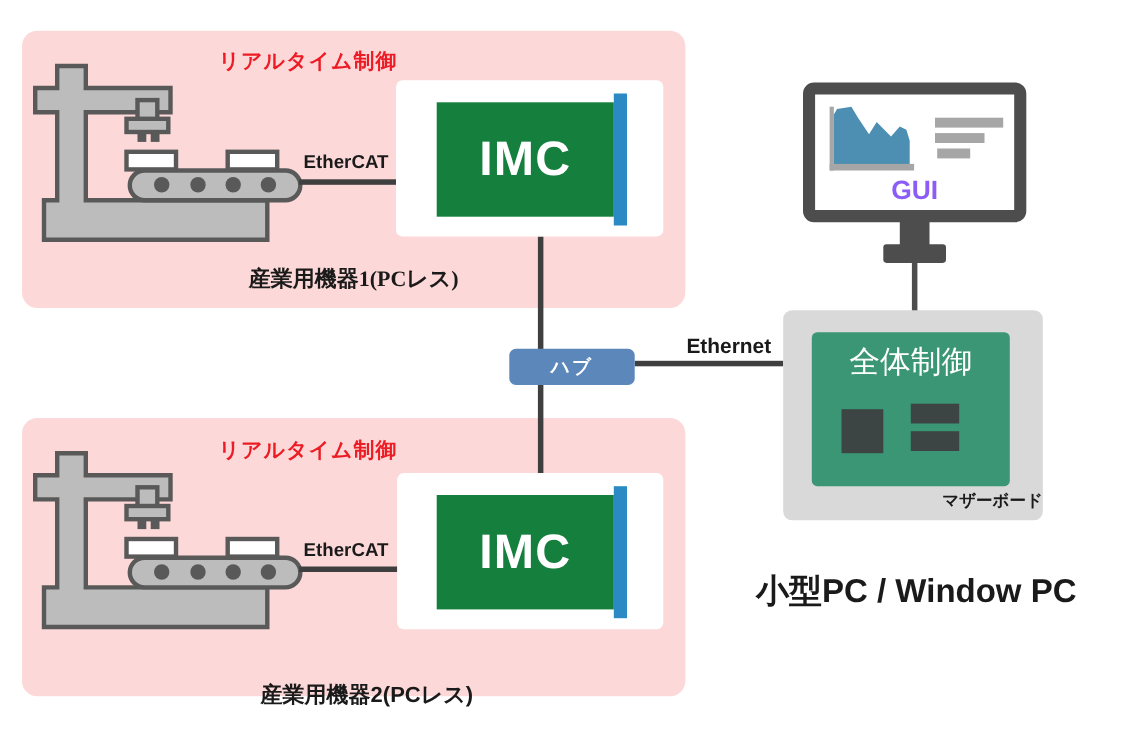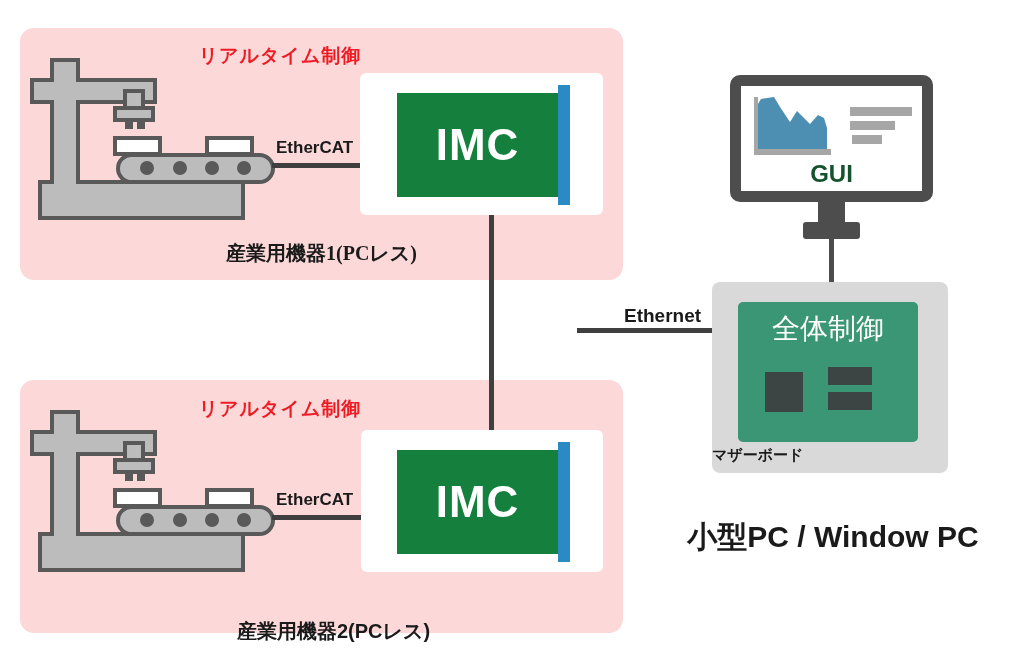--- a/index.html
+++ b/index.html
@@ -20,28 +20,28 @@
   
   .link-line{background:#3f3f3f;}
   .bus-label{font-size:17px;font-weight:bold;color:#1a1a1a;}
   .net-label{font-size:19px;font-weight:bold;color:#1a1a1a;margin-left:32px;}
   
   .hub-box{background:#5c87ba;border-radius:6px;display:flex;align-items:center;justify-content:center;}
   .hub-label{color:#ffffff;font-size:17px;font-weight:bold;letter-spacing:2px;}
   
   .monitor-frame{background:#ffffff;border:11px solid #4d4d4d;border-radius:10px;box-sizing:border-box;}
   .screen-bar{background:#a6a6a6;}
-  .gui-label{width:181px;text-align:center;font-size:24px;font-weight:bold;color:#14532d;}
+  .gui-label{width:181px;text-align:center;font-size:24px;font-weight:bold;color:#8b5cf6;}
   .stand-piece{background:#4d4d4d;}
   
   .pc-box{background:#d9d9d9;border-radius:8px;}
   .board-green{background:#3a9675;border-radius:5px;}
   .board-label{width:180px;text-align:center;font-size:28px;font-weight:normal;color:#ffffff;}
   .chip-dark{background:#3c4543;}
-  .mb-label{width:236px;text-align:left;font-size:15px;font-weight:bold;color:#1a1a1a;}
+  .mb-label{width:236px;text-align:right;font-size:15px;font-weight:bold;color:#1a1a1a;}
   .pc-caption{width:340px;text-align:center;font-size:30px;font-weight:bold;color:#1a1a1a;}
 </style>
 </head>
 <body>
 
 <div id="stage">
 
   <div class="abs pink-panel" style="left:20px;top:28px;width:603px;height:252px;"></div>
   <div class="abs realtime-label" style="left:20px;top:43px;">リアルタイム制御</div>
 
@@ -95,20 +95,23 @@
   <div class="abs imc-block" style="left:397px;top:93px;width:161px;height:104px;">
     <span class="imc-label">IMC</span>
   </div>
 
   <div class="abs imc-card" style="left:361px;top:430px;width:242px;height:142px;"></div>
   <div class="abs imc-bar" style="left:558px;top:442px;width:12px;height:120px;"></div>
   <div class="abs imc-block" style="left:397px;top:450px;width:161px;height:104px;">
     <span class="imc-label">IMC</span>
   </div>
 
+  <div class="abs hub-box" style="left:463px;top:317px;width:114px;height:33px;">
+    <span class="hub-label">ハブ</span>
+  </div>
 
   <div class="abs stand-piece" style="left:818px;top:200px;width:27px;height:24px;"></div>
   <div class="abs stand-piece" style="left:803px;top:222px;width:57px;height:17px;border-radius:3px;"></div>
   <div class="abs stand-piece" style="left:829px;top:238px;width:5px;height:46px;"></div>
   <div class="abs monitor-frame" style="left:730px;top:75px;width:203px;height:127px;"></div>
 
   <svg class="abs" style="left:754px;top:95px;" width="78" height="62" viewBox="0 0 78 62">
     <rect x="0" y="2" width="4" height="58" fill="#a6a6a6"></rect>
     <polygon points="4,54 4,9 7,4 20,2 26,12 36,27 43,16 49,22 56,29 64,20 70,23 73,33 73,54" fill="#4d8fb2"></polygon>
     <rect x="0" y="54" width="77" height="6" fill="#a6a6a6"></rect>

